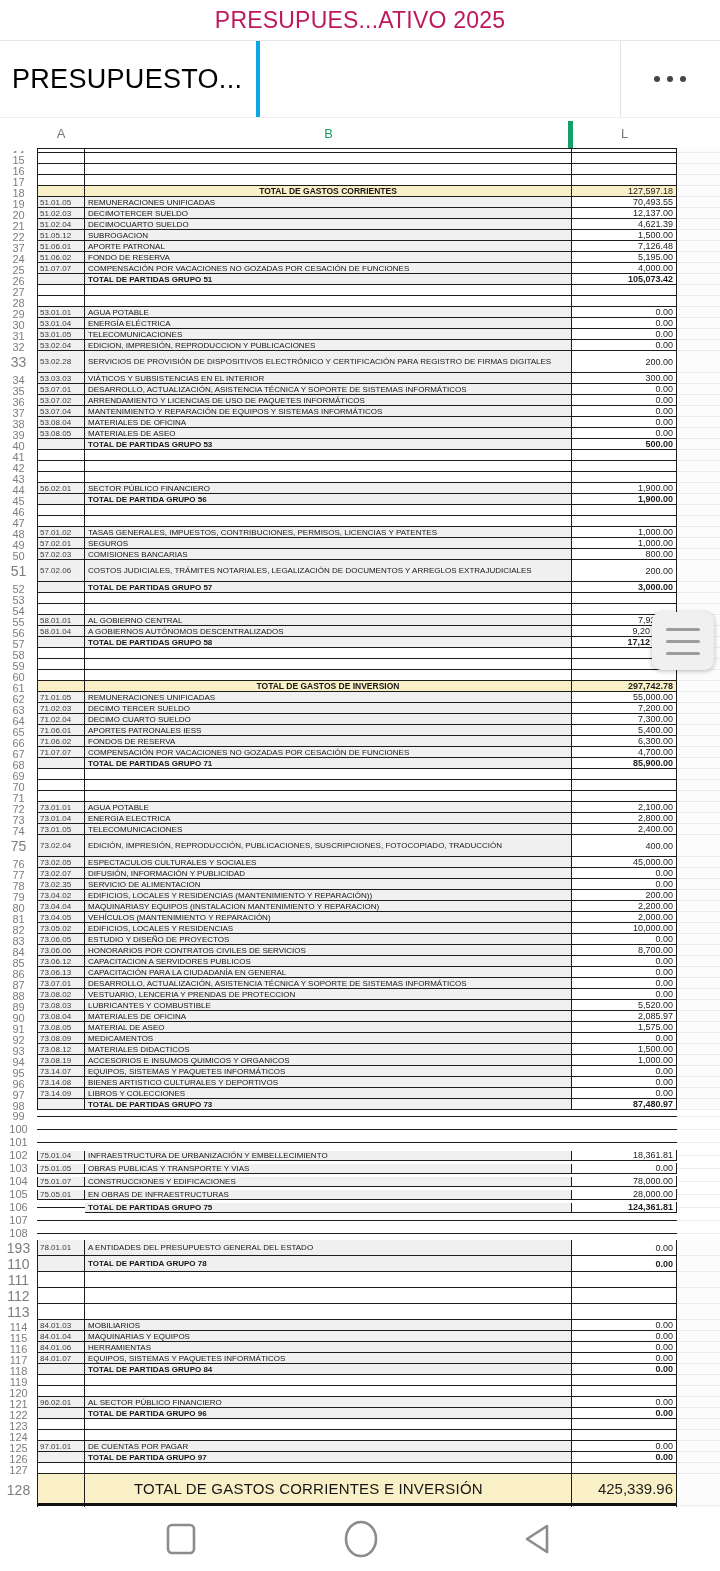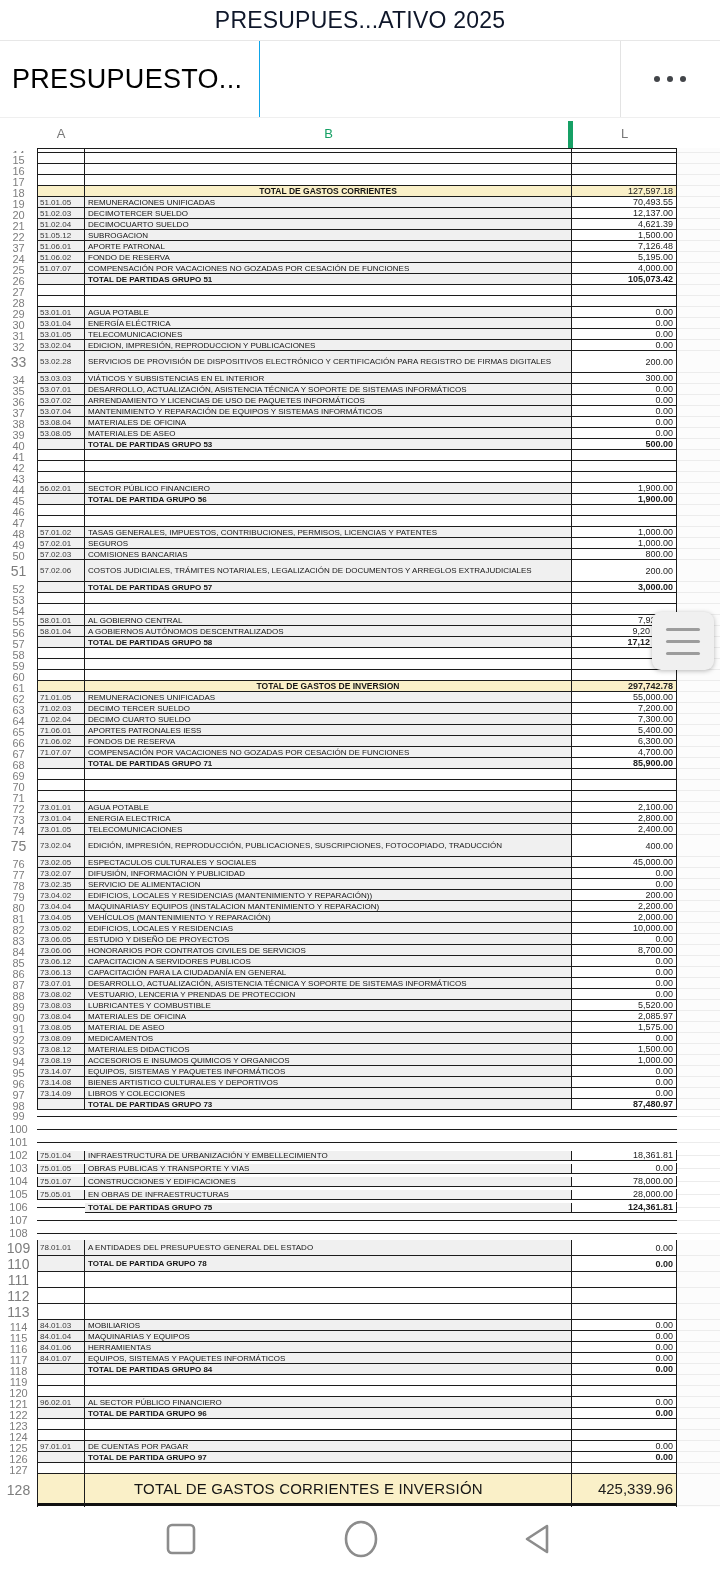--- a/index.html
+++ b/index.html
@@ -3,24 +3,24 @@
 <meta charset="utf-8">
 <style>
   html,body{margin:0;padding:0;}
   body{
     width:720px;height:1571px;overflow:hidden;position:relative;
     background:#fff;font-family:"Liberation Sans",sans-serif;
     -webkit-font-smoothing:antialiased;
   }
   
   .title-bar{height:40px;display:flex;align-items:center;justify-content:center;background:#fff;}
-  .title-bar .t{font-size:23px;color:#0f172a;letter-spacing:.2px;}
+  .title-bar .t{font-size:23px;color:#be185d;letter-spacing:.2px;}
   
   .tab-bar{height:78px;position:relative;background:#fff;border-top:1px solid #e7e7e7;border-bottom:1px solid #efefef;box-sizing:border-box;}
-  .tab-bar .tab{position:absolute;left:0;top:0;bottom:0;width:260px;display:flex;align-items:center;border-right:1px solid #0ea5e9;box-sizing:border-box;}
+  .tab-bar .tab{position:absolute;left:0;top:0;bottom:0;width:260px;display:flex;align-items:center;border-right:4px solid #0ea5e9;box-sizing:border-box;}
   .tab-bar .tab span{padding-left:12px;font-size:27px;font-weight:500;letter-spacing:.3px;}
   .tab-bar .div2{position:absolute;left:620px;top:0;bottom:0;width:1px;background:#e3e3e3;}
   .menu-dots{position:absolute;right:18px;top:0;bottom:0;width:64px;display:flex;align-items:center;justify-content:center;gap:7px;cursor:pointer;}
   .menu-dots i{width:6px;height:6px;border-radius:50%;background:#424549;display:block;}
   
   .sheet{position:relative;width:720px;}
   .col-header{height:30px;display:flex;position:relative;background:#fff;}
   .col-header .ch{display:flex;align-items:center;justify-content:center;font-size:13px;color:#787878;box-sizing:border-box;}
   .ch.c0{width:37px;}.ch.ca{width:48px;}.ch.cb{width:487px;}.ch.cl{width:105px;}.ch.cr{flex:1;}
   .ch.sel{color:var(--accent);font-weight:500;}
@@ -1158,21 +1158,21 @@
         <div class="c-r"></div>
       </div>
       <div class="row empty h13">
         <div class="c-rn">108</div>
         <div class="c-a"></div>
         <div class="c-b"></div>
         <div class="c-l"></div>
         <div class="c-r"></div>
       </div>
       <div class="row item h16">
-        <div class="c-rn">109</div>
+        <div class="c-rn">193</div>
         <div class="c-a">
           <span class="code">78.01.01</span>
         </div>
         <div class="c-b">
           <span class="desc">A ENTIDADES DEL PRESUPUESTO GENERAL DEL ESTADO</span>
         </div>
         <div class="c-l">
           <span class="val">0.00</span>
         </div>
         <div class="c-r"></div>

